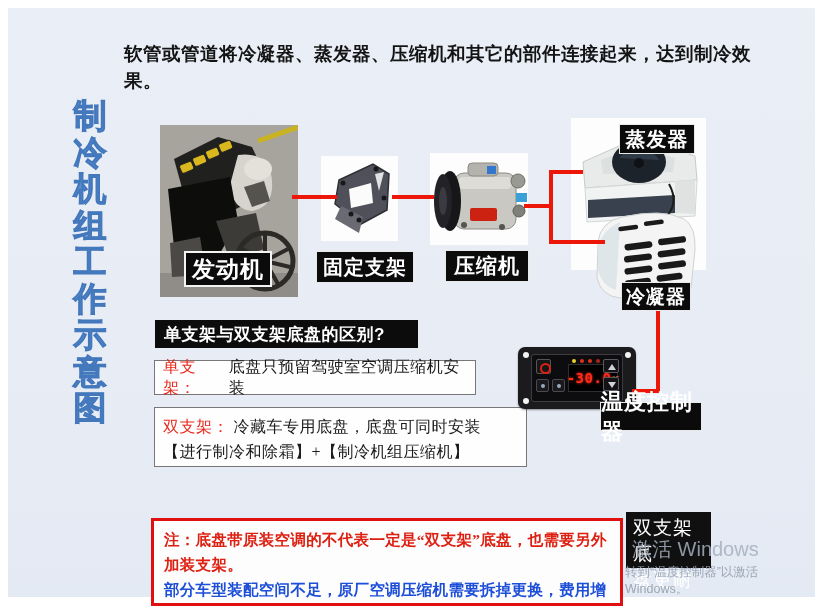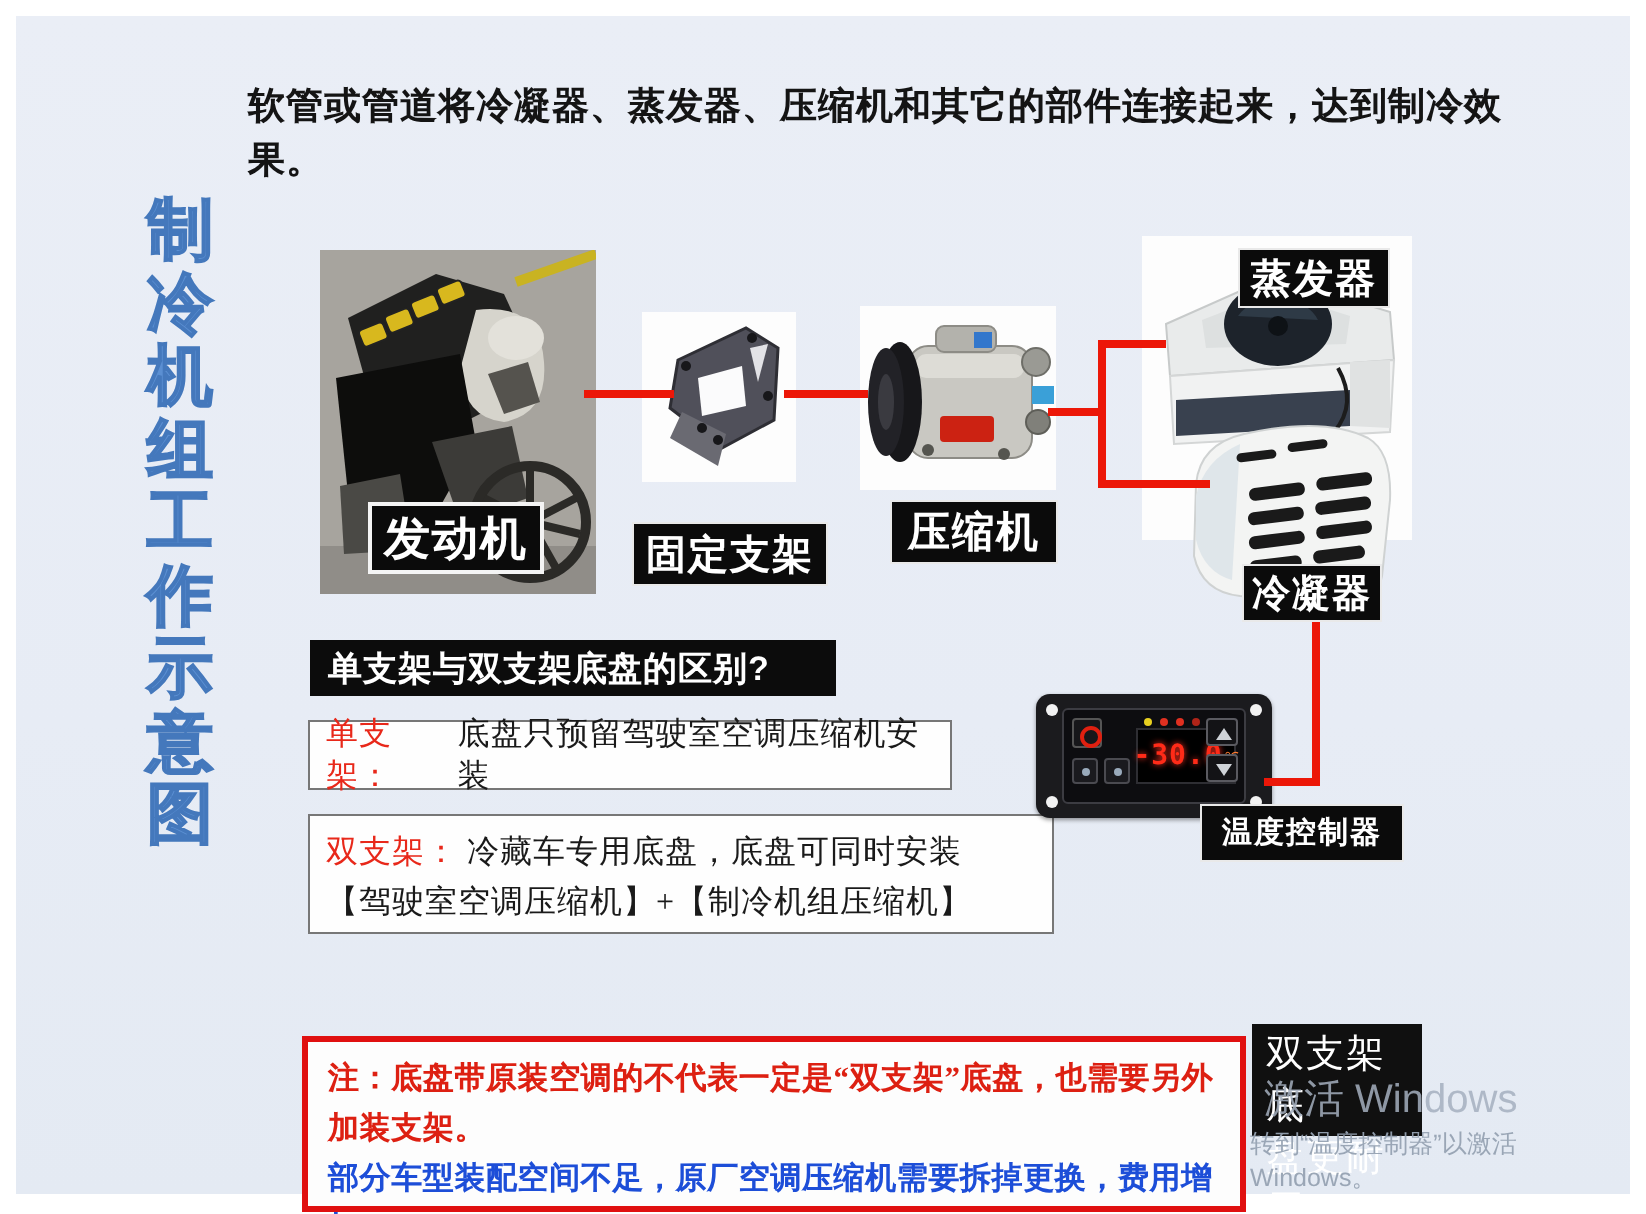--- a/index.html
+++ b/index.html
@@ -150,21 +150,21 @@
         <polygon points="28,33 50,27 52,47 30,52" fill="#fbfbfc"></polygon>
         <polygon points="54,18 63,16 58,35" fill="#e2e2e6"></polygon>
         <polygon points="20,50 42,61 38,77 14,63" fill="#6a6a72"></polygon>
         <circle cx="22" cy="27" r="2.5" fill="#17171a"></circle>
           <circle cx="55" cy="13" r="2.5" fill="#17171a"></circle>
         <circle cx="63" cy="42" r="2.5" fill="#17171a"></circle>
           <circle cx="38" cy="64" r="2.5" fill="#17171a"></circle>
         <circle cx="30" cy="58" r="2.5" fill="#17171a"></circle>
       </svg>
     </div>
-    <div class="plabel" style="left:308px; top:253px; width:98px; height:32px; font-size:20px;">固定支架</div>
+    <div class="plabel" style="left:308px; top:243px; width:98px; height:32px; font-size:20px;">固定支架</div>
 
     <div class="photo" style="left:422px; top:145px; width:98px; height:92px;">
       <svg width="98" height="92" viewBox="0 0 98 92">
         <rect x="24" y="20" width="62" height="56" rx="10" fill="#c9c8c2" stroke="#8d8c86"></rect>
         <rect x="28" y="24" width="54" height="12" rx="5" fill="#dddcd6"></rect>
         <rect x="38" y="10" width="30" height="13" rx="4" fill="#b3b2ac" stroke="#8d8c86"></rect>
         <rect x="57" y="13" width="9" height="8" fill="#3377cc"></rect>
         <ellipse cx="20" cy="48" rx="11" ry="30" fill="#17171a"></ellipse>
         <ellipse cx="13" cy="48" rx="9" ry="27" fill="#222227"></ellipse>
         <ellipse cx="13" cy="48" rx="4" ry="14" fill="#3a3a40"></ellipse>
@@ -248,35 +248,35 @@
           <span class="unit">℃</span>
         </div>
         <div class="abtn up">
             <span class="tri-up"></span>
           </div>
         <div class="abtn dn">
             <span class="tri-dn"></span>
           </div>
       </div>
     </div>
-    <div class="plabel" style="left:592px; top:394px; width:102px; height:29px; font-size:15px;">温度控制器</div>
+    <div class="plabel" style="left:592px; top:394px; width:102px; height:29px; font-size:22px;">温度控制器</div>
 
     <div class="qbox">单支架与双支架底盘的区别?</div>
 
     <div class="wbox" id="single-box">
       <span class="term">单支架：</span>
       <span>底盘只预留驾驶室空调压缩机安装</span>
     </div>
 
     <div class="wbox" id="double-box">
       <div>
         <span class="term">双支架：</span>
         <span>冷藏车专用底盘，底盘可同时安装</span>
       </div>
-      <div>【驾驶室空调压缩机】+【制冷机组压缩机】</div>
+      <div>【进行制冷和除霜】+【制冷机组压缩机】</div>
     </div>
 
     <div class="note">
       <div>注：底盘带原装空调的不代表一定是“双支架”底盘，也需要另外</div>
       <div>加装支架。</div>
       <div class="l3">部分车型装配空间不足，原厂空调压缩机需要拆掉更换，费用增加</div>
     </div>
 
     <div class="badge">
       <div>双支架底</div>

